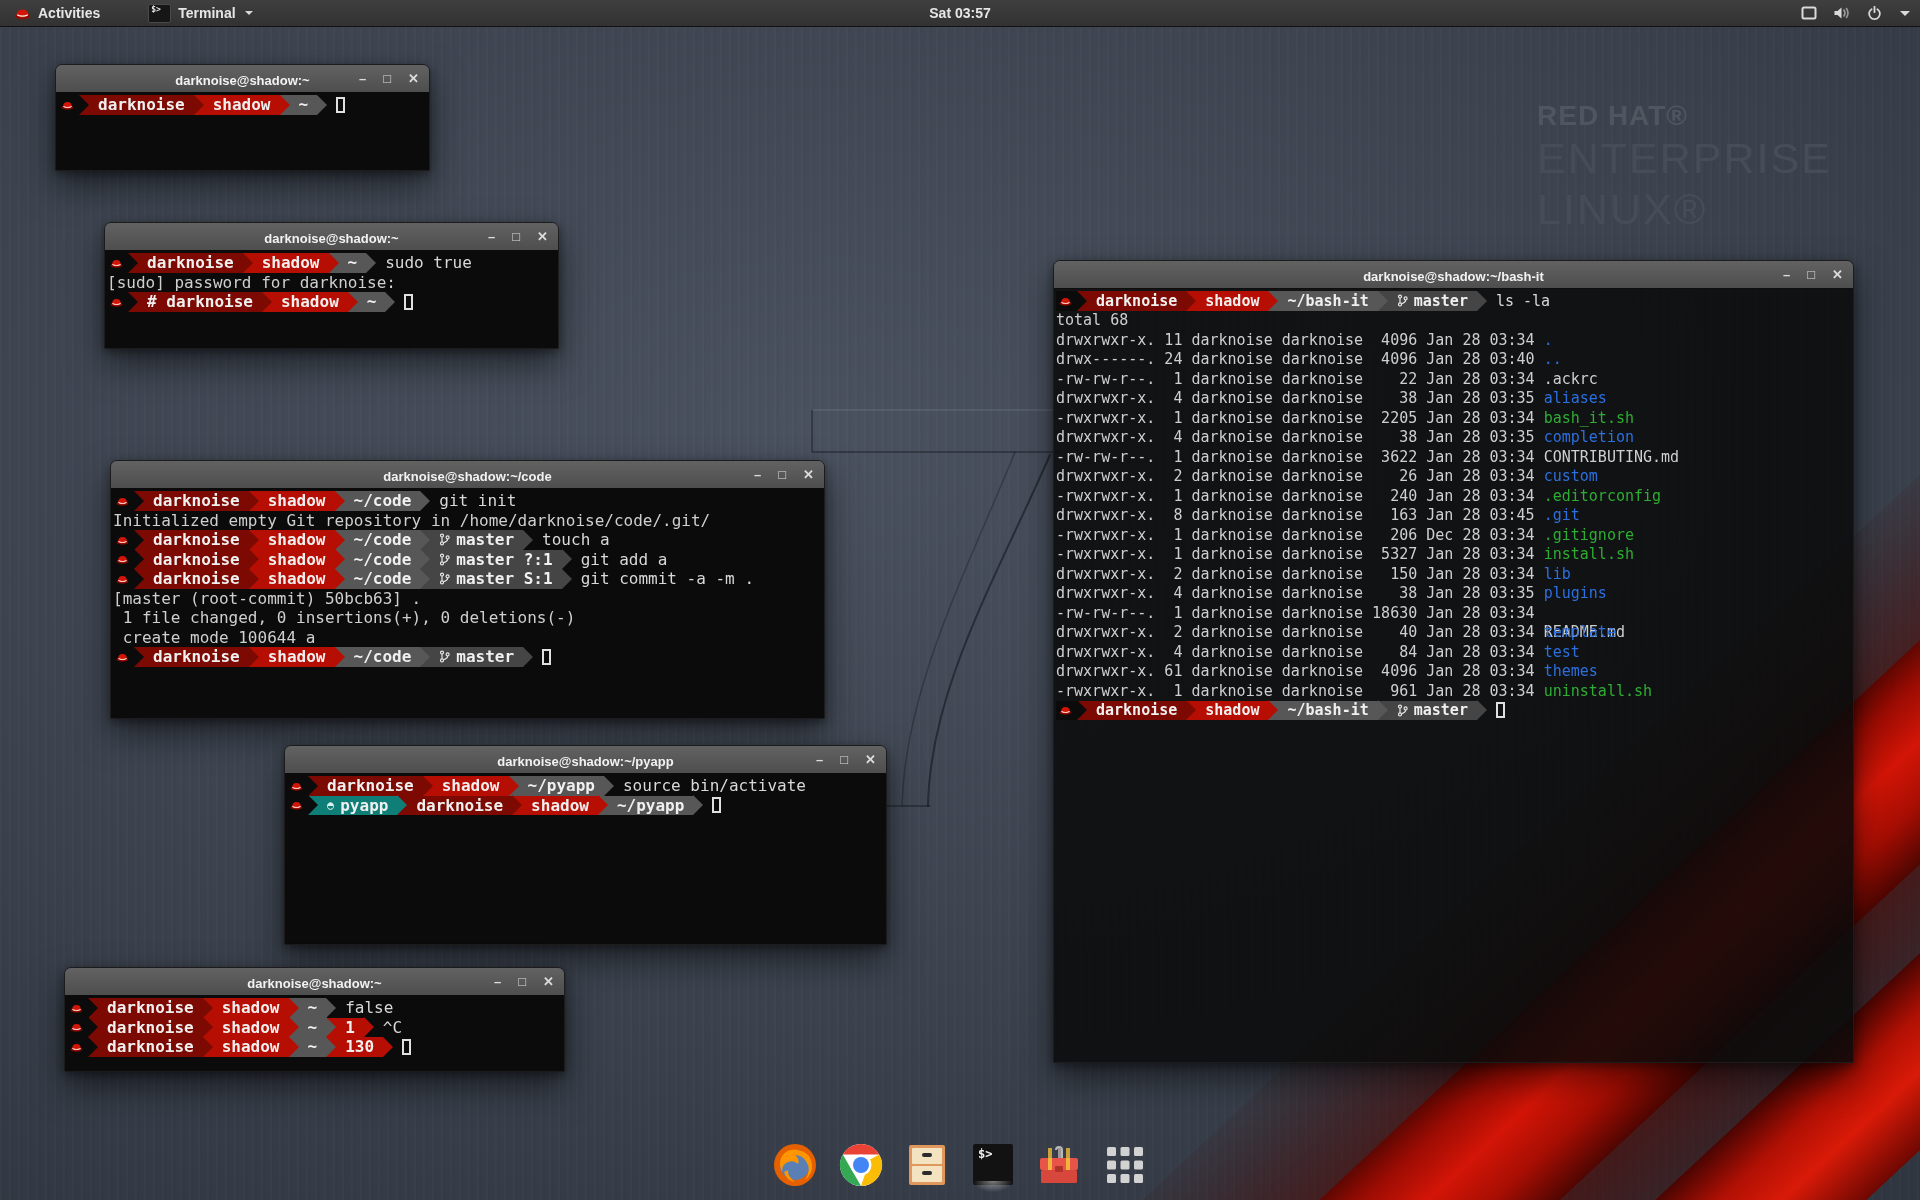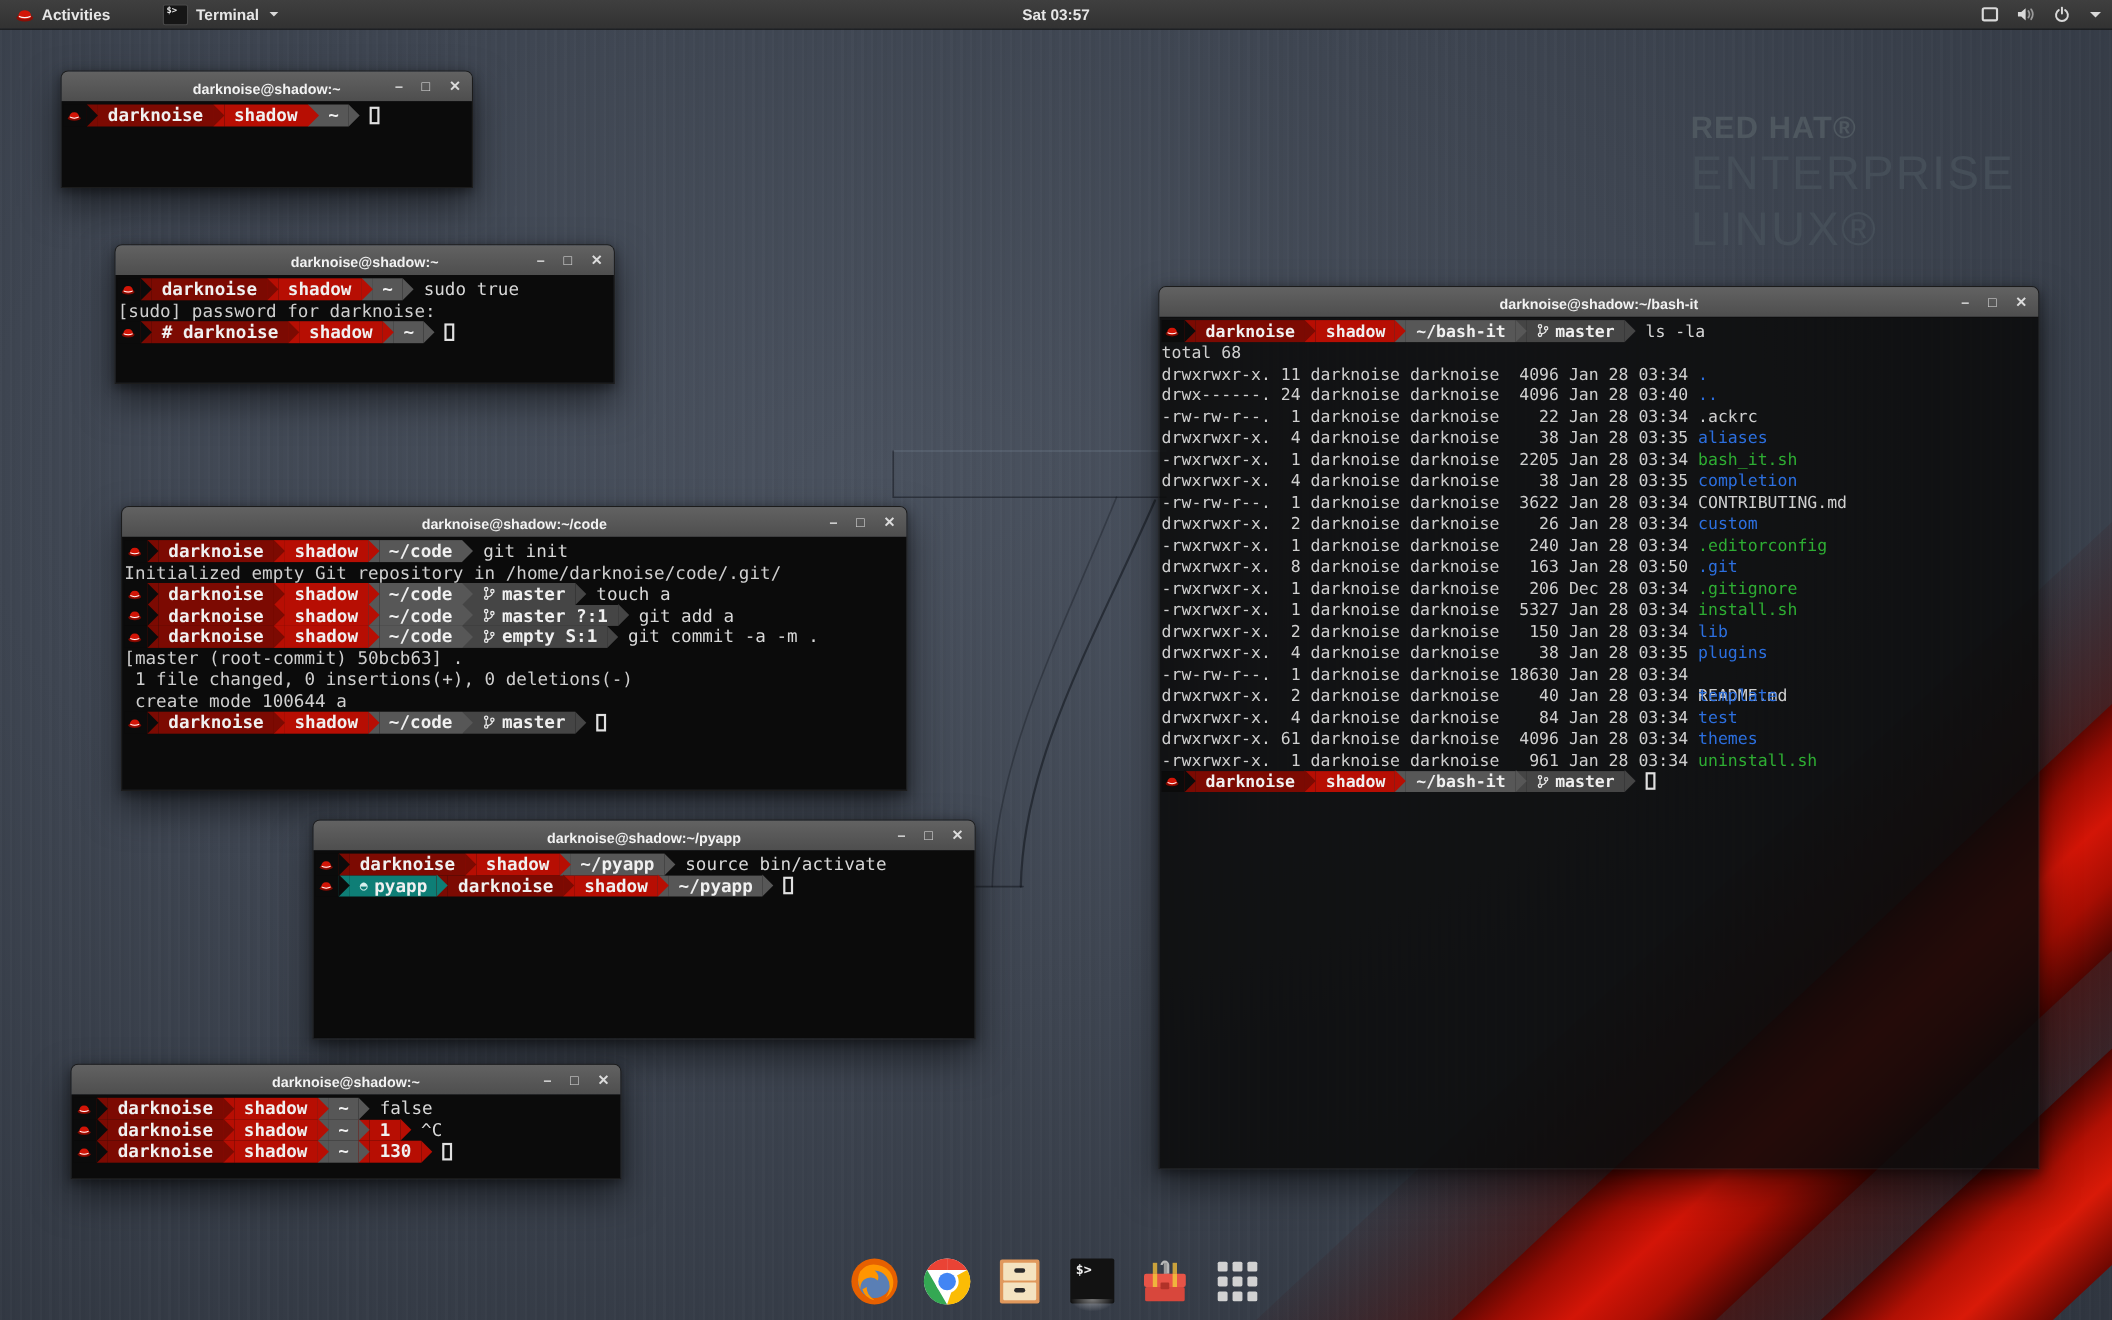--- a/index.html
+++ b/index.html
@@ -246,21 +246,21 @@
               <ellipse cx="6.5" cy="8.4" rx="5.8" ry="2.4" fill="#7c0a02"></ellipse>
               <path d="M2.1 8 Q2.1 3 6.5 3 Q10.9 3 10.9 8 Q8.7 9.5 6.5 9.5 Q4.3 9.5 2.1 8" fill="#d21507"></path>
               <path d="M2.5 7 Q6.5 8.9 10.5 7 L10.6 7.9 Q6.5 9.8 2.4 7.9 Z" fill="#fff"></path>
             </svg></span><span class="arw" style="background: rgb(124, 10, 2);"><i style="border-left-color: rgb(11, 11, 11);"></i></span><span class="seg" style="background: rgb(124, 10, 2);"><span class="segtext">darknoise</span></span><span class="arw" style="background: rgb(183, 14, 3);"><i style="border-left-color: rgb(124, 10, 2);"></i></span><span class="seg" style="background: rgb(183, 14, 3);"><span class="segtext">shadow</span></span><span class="arw" style="background: rgb(87, 87, 87);"><i style="border-left-color: rgb(183, 14, 3);"></i></span><span class="seg" style="background: rgb(87, 87, 87);"><span class="segtext">~/code</span></span><span class="arw" style="background: rgb(69, 69, 69);"><i style="border-left-color: rgb(87, 87, 87);"></i></span><span class="seg" style="background: rgb(69, 69, 69);"><span class="segicon"><svg width="11" height="13" viewBox="0 0 11 13">
                 <g fill="none" stroke="#e8e8e8" stroke-width="1.2">
                   <circle cx="3" cy="2.6" r="1.5"></circle>
                   <circle cx="3" cy="10.4" r="1.5"></circle>
                   <circle cx="8.6" cy="4.4" r="1.5"></circle>
                   <path d="M3 4.2 V8.8 M8.6 6 Q8.6 8.6 4.6 9.6"></path>
                 </g>
-              </svg></span><span class="segtext">empty S:1</span></span><span class="arw" style="background: transparent;"><i style="border-left-color: rgb(69, 69, 69);"></i></span><span class="cmd">git commit -a -m .</span></div>
+              </svg></span><span class="segtext">master S:1</span></span><span class="arw" style="background: transparent;"><i style="border-left-color: rgb(69, 69, 69);"></i></span><span class="cmd">git commit -a -m .</span></div>
         <div class="tline"><span class="out">[master (root-commit) 50bcb63] .</span></div>
         <div class="tline"><span class="out"> 1 file changed, 0 insertions(+), 0 deletions(-)</span></div>
         <div class="tline"><span class="out"> create mode 100644 a</span></div>
         <div class="tline"><span class="seg hatseg" style="background: rgb(11, 11, 11);"><svg width="13" height="12" viewBox="0 0 13 12">
               <ellipse cx="6.5" cy="8.4" rx="5.8" ry="2.4" fill="#7c0a02"></ellipse>
               <path d="M2.1 8 Q2.1 3 6.5 3 Q10.9 3 10.9 8 Q8.7 9.5 6.5 9.5 Q4.3 9.5 2.1 8" fill="#d21507"></path>
               <path d="M2.5 7 Q6.5 8.9 10.5 7 L10.6 7.9 Q6.5 9.8 2.4 7.9 Z" fill="#fff"></path>
             </svg></span><span class="arw" style="background: rgb(124, 10, 2);"><i style="border-left-color: rgb(11, 11, 11);"></i></span><span class="seg" style="background: rgb(124, 10, 2);"><span class="segtext">darknoise</span></span><span class="arw" style="background: rgb(183, 14, 3);"><i style="border-left-color: rgb(124, 10, 2);"></i></span><span class="seg" style="background: rgb(183, 14, 3);"><span class="segtext">shadow</span></span><span class="arw" style="background: rgb(87, 87, 87);"><i style="border-left-color: rgb(183, 14, 3);"></i></span><span class="seg" style="background: rgb(87, 87, 87);"><span class="segtext">~/code</span></span><span class="arw" style="background: rgb(69, 69, 69);"><i style="border-left-color: rgb(87, 87, 87);"></i></span><span class="seg" style="background: rgb(69, 69, 69);"><span class="segicon"><svg width="11" height="13" viewBox="0 0 11 13">
                 <g fill="none" stroke="#e8e8e8" stroke-width="1.2">
                   <circle cx="3" cy="2.6" r="1.5"></circle>
@@ -348,21 +348,21 @@
         <div class="tline"><span class="out">total 68</span></div>
         <div class="tline"><span class="out">drwxrwxr-x. 11 darknoise darknoise  4096 Jan 28 03:34 </span><span class="fname" style="color: rgb(44, 111, 223);">.</span></div>
         <div class="tline"><span class="out">drwx------. 24 darknoise darknoise  4096 Jan 28 03:40 </span><span class="fname" style="color: rgb(44, 111, 223);">..</span></div>
         <div class="tline"><span class="out">-rw-rw-r--.  1 darknoise darknoise    22 Jan 28 03:34 </span><span class="fname" style="color: rgb(207, 207, 207);">.ackrc</span></div>
         <div class="tline"><span class="out">drwxrwxr-x.  4 darknoise darknoise    38 Jan 28 03:35 </span><span class="fname" style="color: rgb(44, 111, 223);">aliases</span></div>
         <div class="tline"><span class="out">-rwxrwxr-x.  1 darknoise darknoise  2205 Jan 28 03:34 </span><span class="fname" style="color: rgb(46, 173, 51);">bash_it.sh</span></div>
         <div class="tline"><span class="out">drwxrwxr-x.  4 darknoise darknoise    38 Jan 28 03:35 </span><span class="fname" style="color: rgb(44, 111, 223);">completion</span></div>
         <div class="tline"><span class="out">-rw-rw-r--.  1 darknoise darknoise  3622 Jan 28 03:34 </span><span class="fname" style="color: rgb(207, 207, 207);">CONTRIBUTING.md</span></div>
         <div class="tline"><span class="out">drwxrwxr-x.  2 darknoise darknoise    26 Jan 28 03:34 </span><span class="fname" style="color: rgb(44, 111, 223);">custom</span></div>
         <div class="tline"><span class="out">-rwxrwxr-x.  1 darknoise darknoise   240 Jan 28 03:34 </span><span class="fname" style="color: rgb(46, 173, 51); text-align: center;">.editorconfig</span></div>
-        <div class="tline"><span class="out">drwxrwxr-x.  8 darknoise darknoise   163 Jan 28 03:50 </span><span class="fname" style="color: rgb(44, 111, 223);">.git</span></div>
+        <div class="tline"><span class="out">drwxrwxr-x.  8 darknoise darknoise   163 Jan 28 03:45 </span><span class="fname" style="color: rgb(44, 111, 223);">.git</span></div>
         <div class="tline"><span class="out">-rwxrwxr-x.  1 darknoise darknoise   206 Dec 28 03:34 </span><span class="fname" style="color: rgb(46, 173, 51);">.gitignore</span></div>
         <div class="tline"><span class="out">-rwxrwxr-x.  1 darknoise darknoise  5327 Jan 28 03:34 </span><span class="fname" style="color: rgb(46, 173, 51);">install.sh</span></div>
         <div class="tline"><span class="out">drwxrwxr-x.  2 darknoise darknoise   150 Jan 28 03:34 </span><span class="fname" style="color: rgb(44, 111, 223);">lib</span></div>
         <div class="tline"><span class="out">drwxrwxr-x.  4 darknoise darknoise    38 Jan 28 03:35 </span><span class="fname" style="color: rgb(44, 111, 223);">plugins</span></div>
         <div class="tline"><span class="out">-rw-rw-r--.  1 darknoise darknoise 18630 Jan 28 03:34 </span><span class="fname" style="color: rgb(207, 207, 207); margin-top: 39px;">README.md</span></div>
         <div class="tline"><span class="out">drwxrwxr-x.  2 darknoise darknoise    40 Jan 28 03:34 </span><span class="fname" style="color: rgb(44, 111, 223);">template</span></div>
         <div class="tline"><span class="out">drwxrwxr-x.  4 darknoise darknoise    84 Jan 28 03:34 </span><span class="fname" style="color: rgb(44, 111, 223);">test</span></div>
         <div class="tline"><span class="out">drwxrwxr-x. 61 darknoise darknoise  4096 Jan 28 03:34 </span><span class="fname" style="color: rgb(44, 111, 223);">themes</span></div>
         <div class="tline"><span class="out">-rwxrwxr-x.  1 darknoise darknoise   961 Jan 28 03:34 </span><span class="fname" style="color: rgb(46, 173, 51);">uninstall.sh</span></div>
         <div class="tline"><span class="seg hatseg" style="background: rgb(11, 11, 11);"><svg width="13" height="12" viewBox="0 0 13 12">

